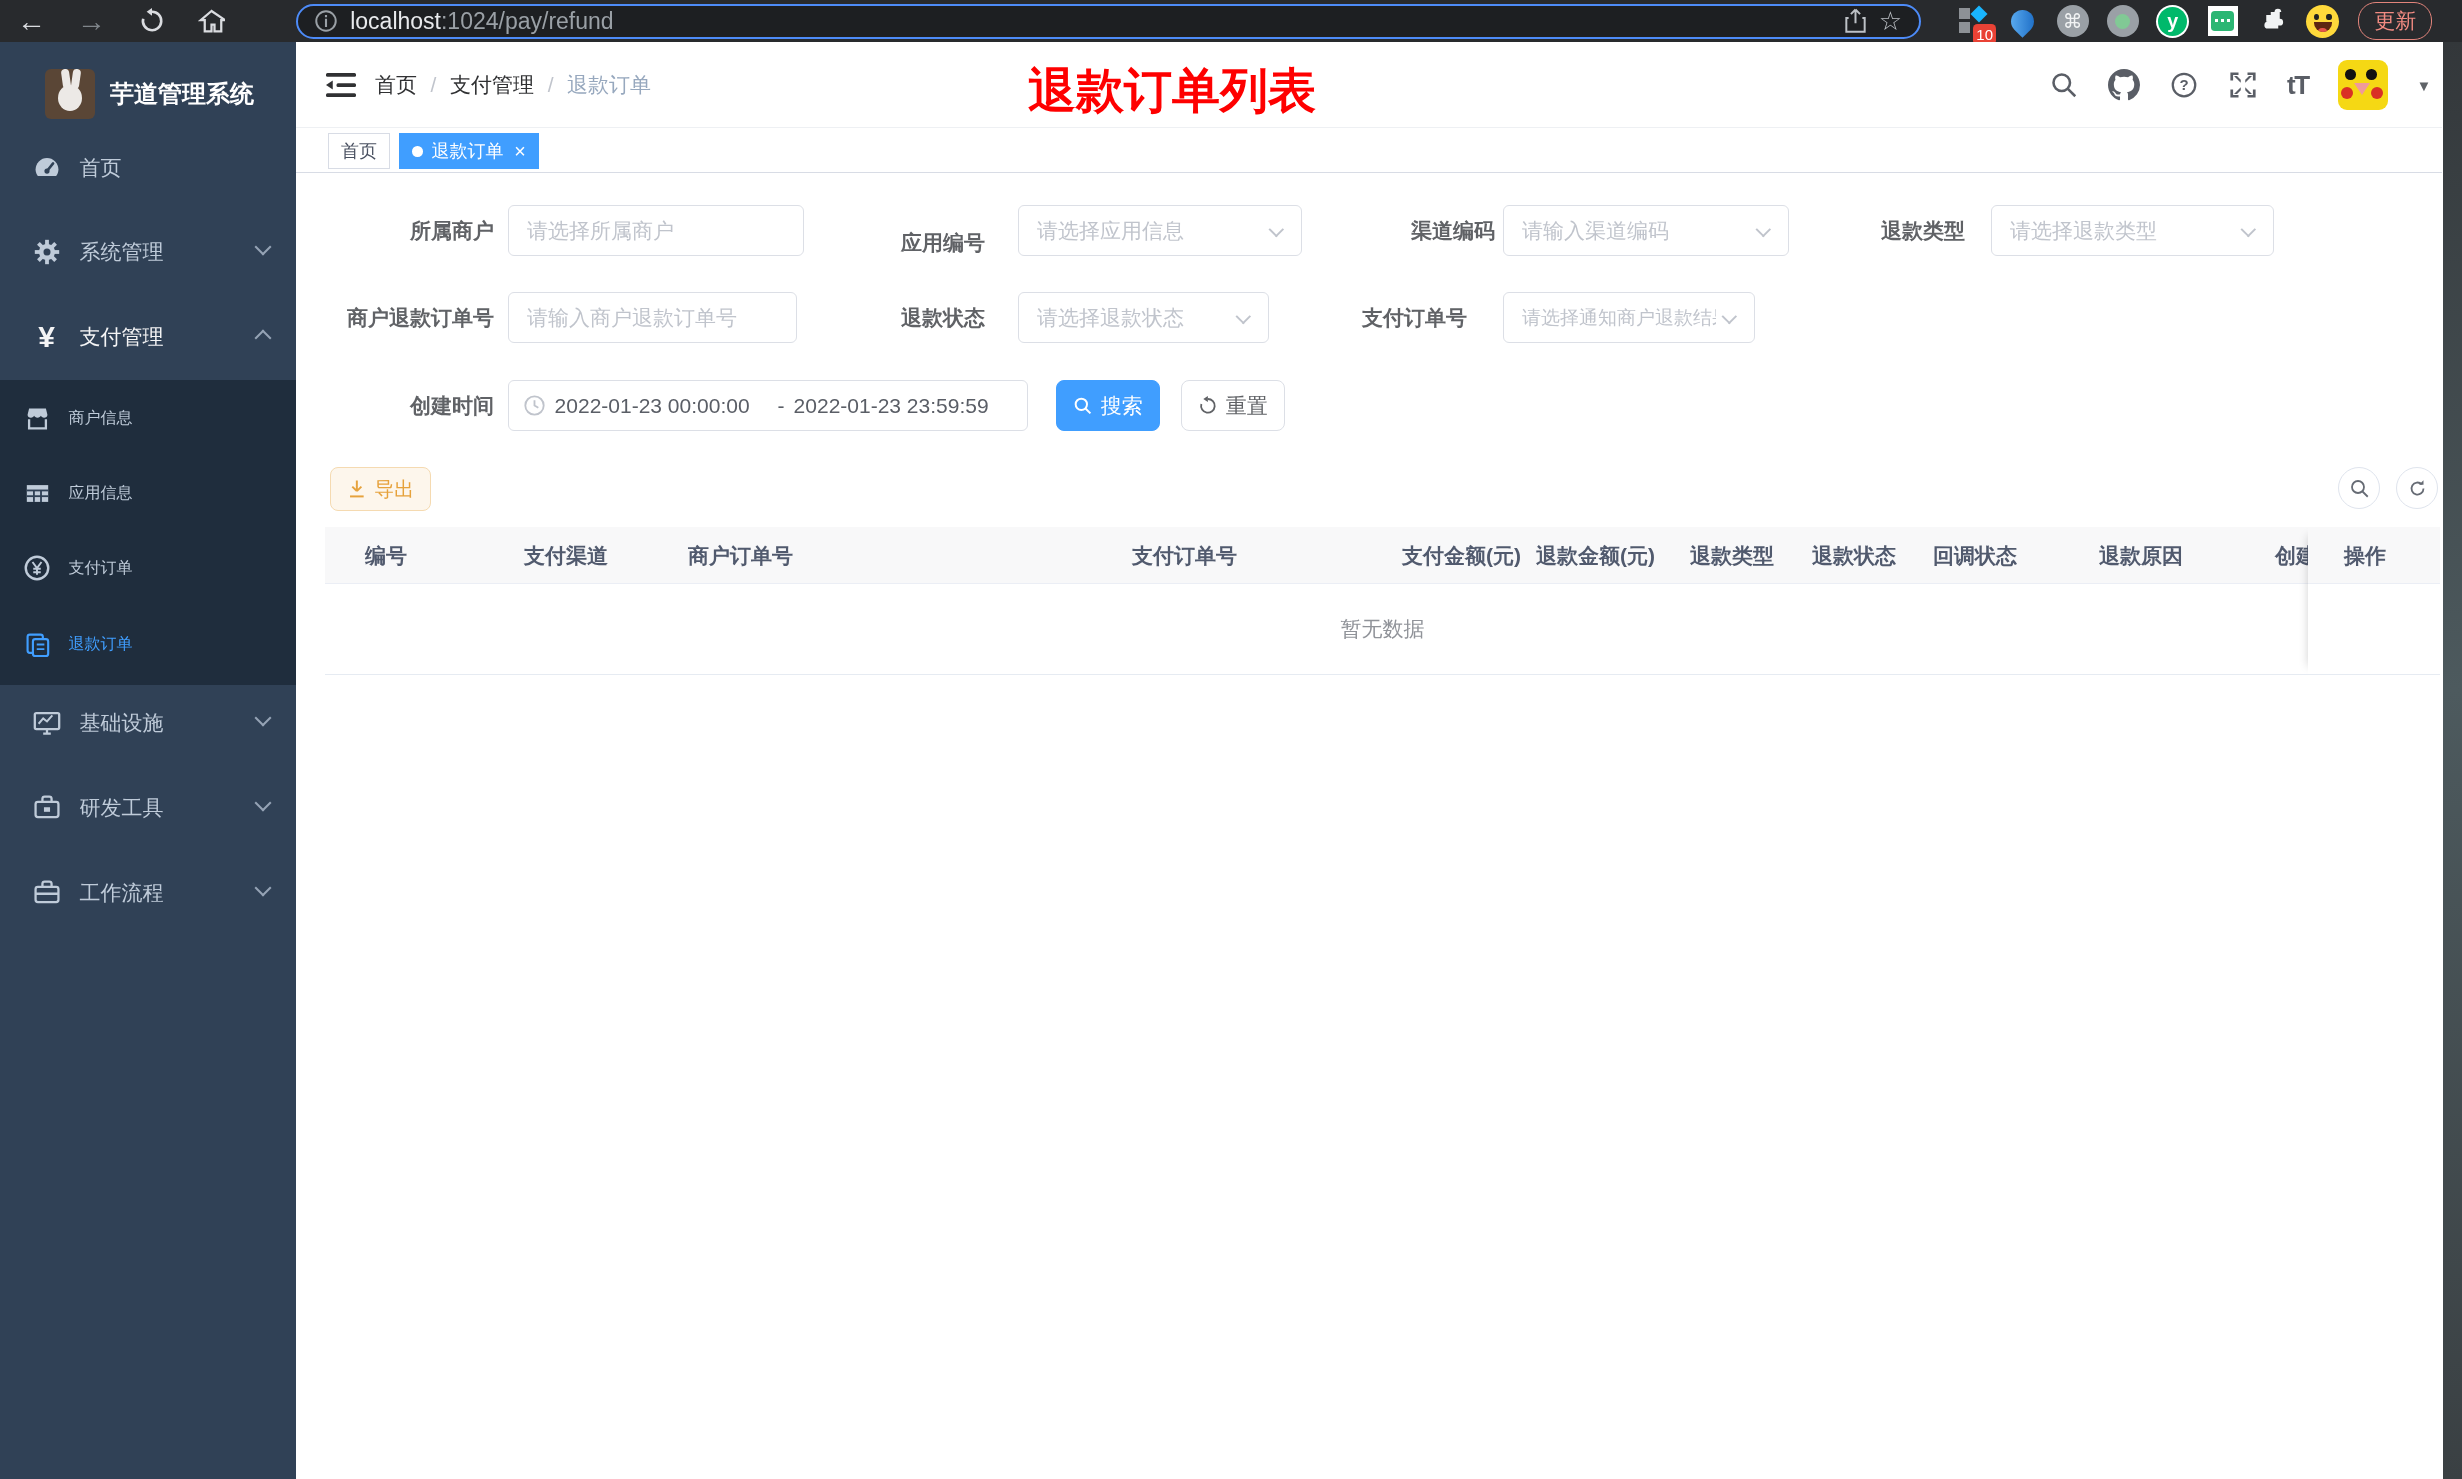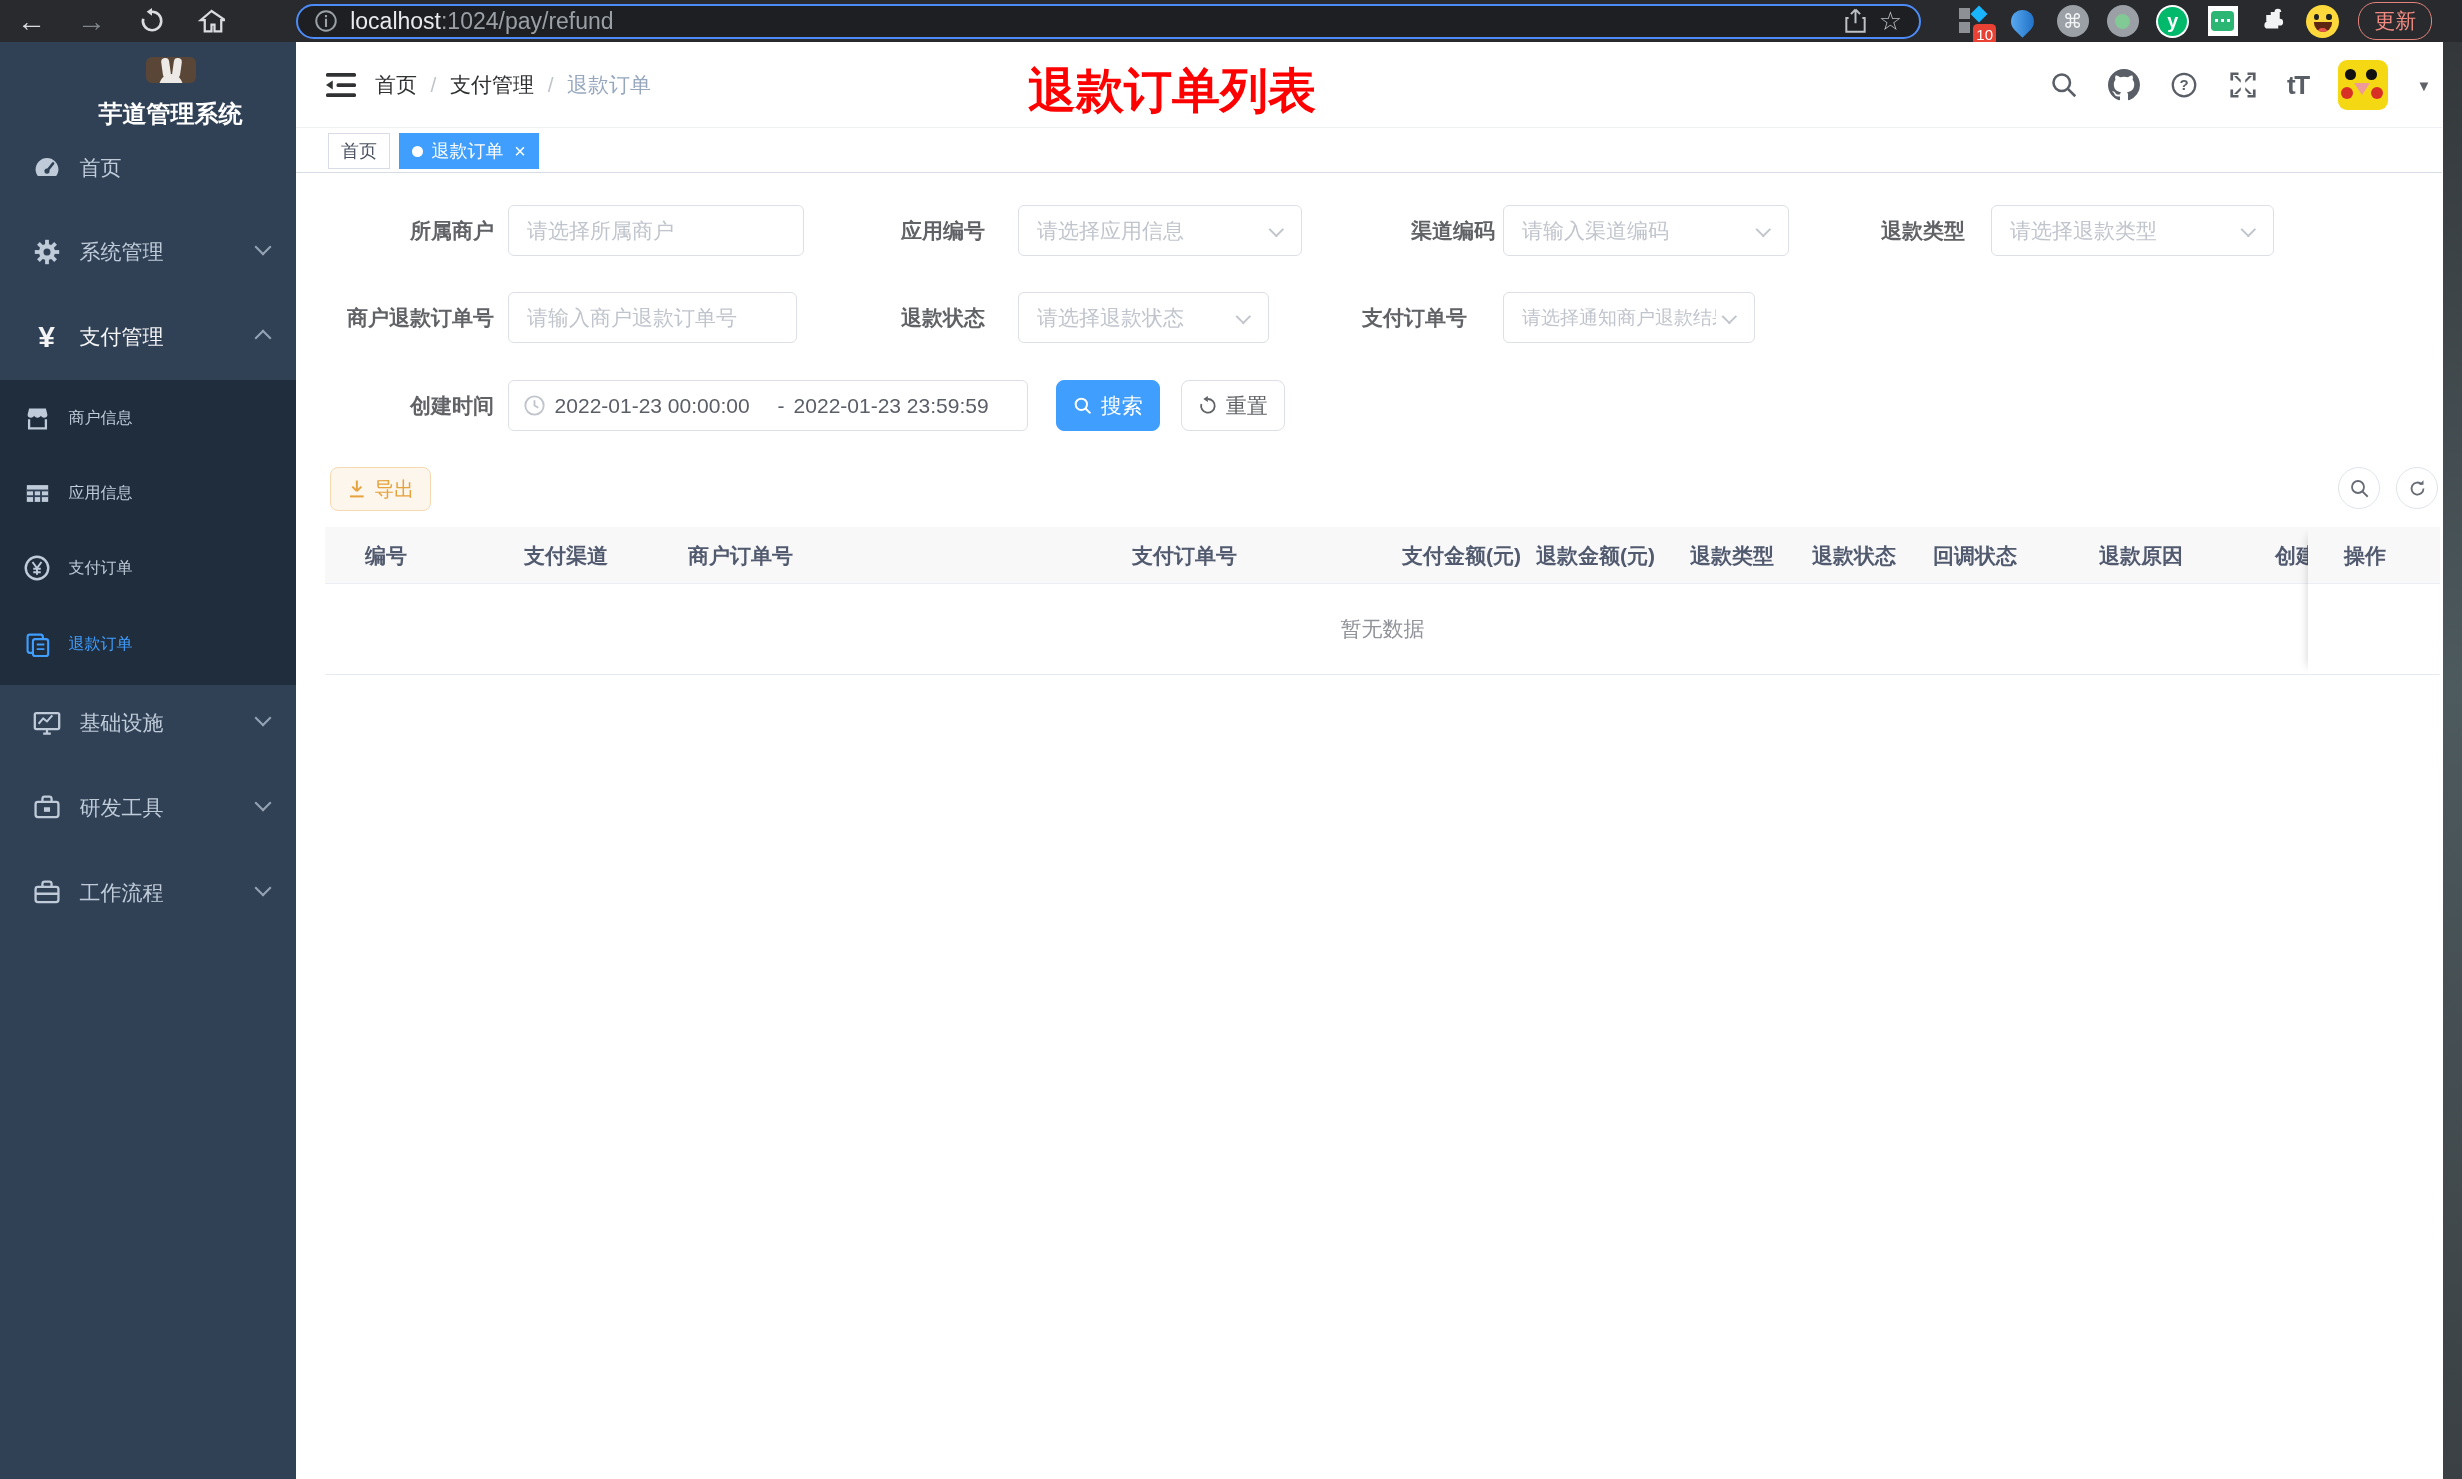--- a/index.html
+++ b/index.html
@@ -60,21 +60,21 @@
     border-radius:0 0 18px 18px; background:#5d2612; overflow:hidden; }
   .emoji-face .mouth:after { content:""; position:absolute; left:4.5px; bottom:-3px; width:9px;
     height:7.6px; border-radius:50%; background:#e5534b; }
   .update-btn { margin-left:auto; flex:0 0 auto; border:1.5px solid #e2847b; border-radius:18px;
     color:#f28b82; font-size:21px; padding:3.8px 15px; }
   .menu-dots { color:#f28b82; font-size:27px; margin-left:1.5px; flex:0 0 auto; }
 
   
   .sidebar { position:absolute; left:0; top:42px; width:296px; height:1438px; background:#304156; }
   .logo-row { position:absolute; left:0; top:15px; width:296px; height:73px; display:flex;
-    align-items:center; padding-left:45px; gap:15px;flex-direction:column; }
+    align-items:center; padding-left:45px; gap:15px; }
   .logo-avatar { width:50px; height:50px; border-radius:6px; background:#5a4636; position:relative; overflow:hidden; }
   .logo-avatar .head { position:absolute; left:13px; top:16.6px; width:24px; height:26px;
     border-radius:50%; background:#ece9e6; }
   .logo-avatar .ear1,.logo-avatar .ear2 { position:absolute; width:7.6px; height:19.7px;
     border-radius:6px; background:#ece9e6; top:0.8px; }
   .logo-avatar .ear1 { left:16.6px; transform:rotate(-8deg); }
   .logo-avatar .ear2 { left:27px; transform:rotate(8deg); }
   .logo-title { color:#fff; font-size:24px; font-weight:700; white-space:nowrap; }
   .menu-item { position:absolute; left:0; width:296px; height:85px; display:flex;
     align-items:center; padding-left:30px; color:#bfcbd9; font-size:21px; cursor:pointer; }
@@ -460,21 +460,21 @@
         <span class="tag-close">×</span>
       </span>
     </div>
 
     <div class="content">
 
       <div class="f-label" style="left:0;top:32px;width:198px">所属商户</div>
       <div class="field" style="left:212px;top:32px;width:296px">
         <input placeholder="请选择所属商户" style="">
       </div>
-      <div class="f-label" style="left:492px;top:32px;width:197px">应用编号</div>
+      <div class="f-label" style="left:492px;top:44px;width:197px">应用编号</div>
       <div class="field has-arrow" style="left:722px;top:32px;width:284px">
         <input placeholder="请选择应用信息" style="">
         <span class="sel-arrow"></span>
       </div>
       <div class="f-label" style="left:1002px;top:32px;width:197px">渠道编码</div>
       <div class="field has-arrow" style="left:1207px;top:32px;width:286px">
         <input placeholder="请输入渠道编码" style="">
         <span class="sel-arrow"></span>
       </div>
       <div class="f-label" style="left:1472px;top:32px;width:197px">退款类型</div>

